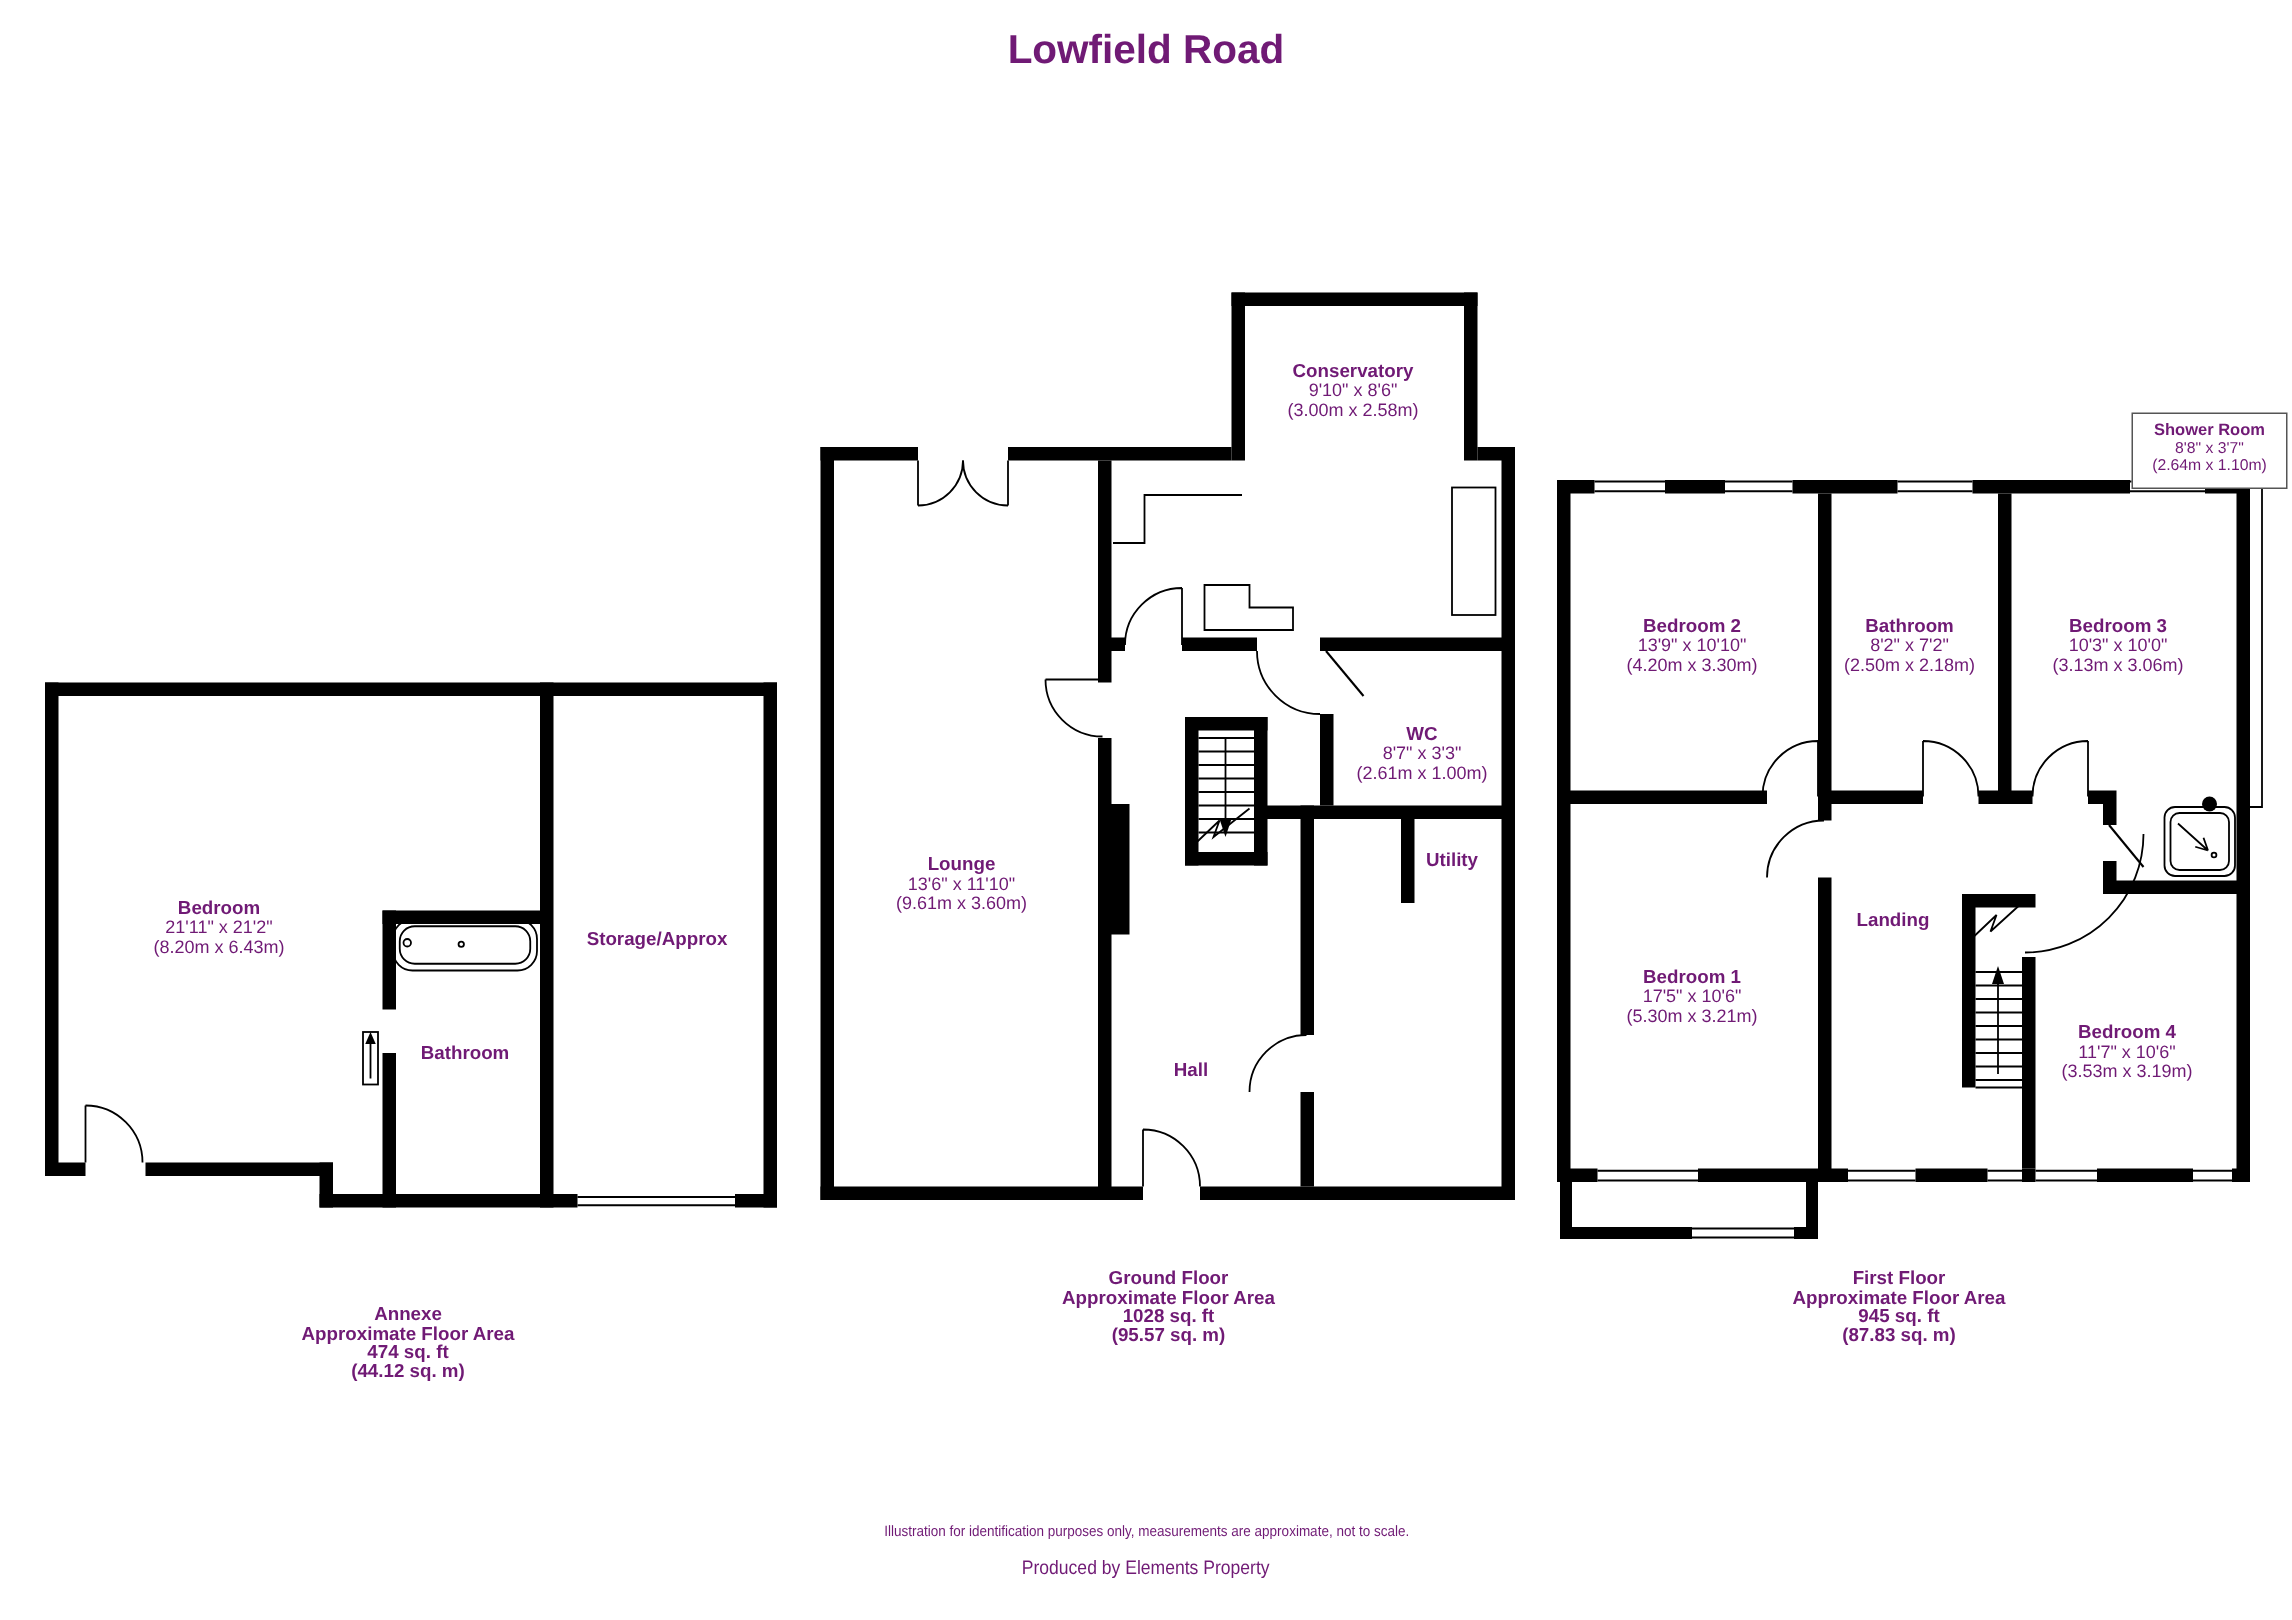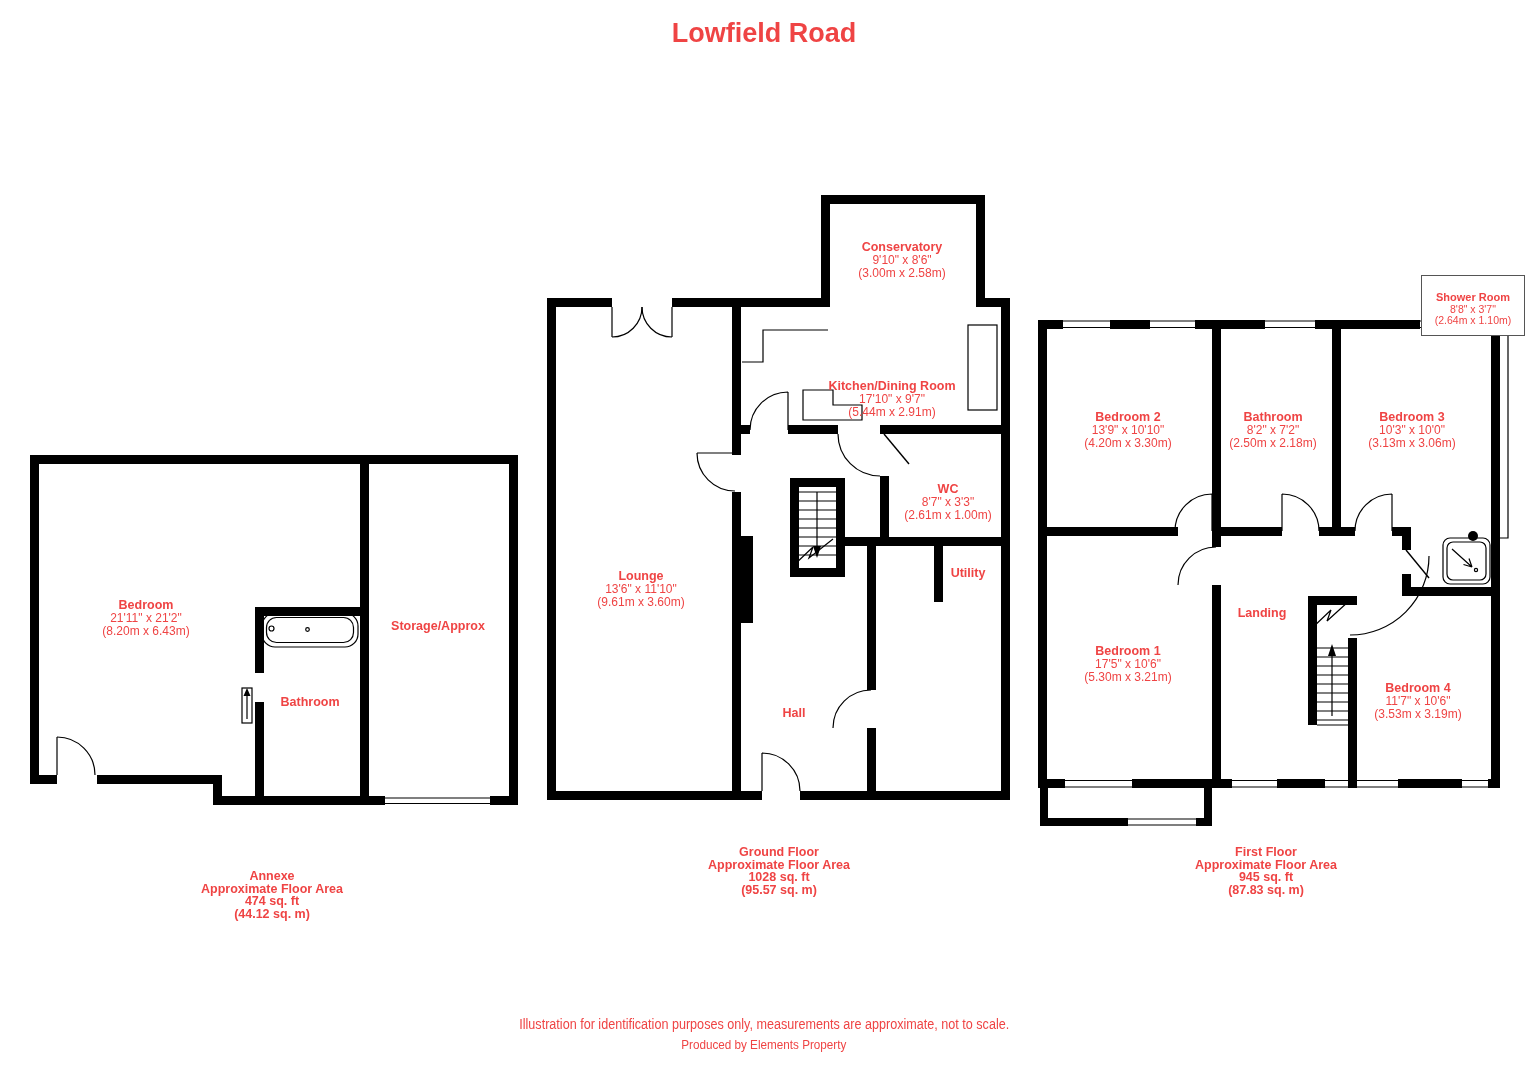--- a/index.html
+++ b/index.html
@@ -1,36 +1,36 @@
 <!DOCTYPE html>
 <html><head>
 <meta charset="utf-8">
 <style>
   html,body{margin:0;padding:0;background:#fff;}
   #canvas{position:relative;width:1528px;height:1080px;background:#fff;overflow:hidden;
-          font-family:"Liberation Sans","DejaVu Sans",sans-serif;color:#ef4444;}
+          font-family:"Liberation Sans","DejaVu Sans",sans-serif;color:#701a75;}
   svg{position:absolute;left:0;top:0;}
   .w{fill:#000;stroke:none;}
   .t{fill:none;stroke:#000;stroke-width:1.2;}
   .t2{fill:none;stroke:#000;stroke-width:1.4;}
   .lbl{position:absolute;text-align:center;line-height:13px;}
   .nm{font-weight:bold;font-size:12.5px;}
   .dm{font-size:12px;}
   .flt{position:absolute;text-align:center;font-weight:bold;font-size:12.5px;line-height:12.5px;}
   .flt div{margin:0;}
   #title{position:absolute;left:0;top:18px;width:100%;text-align:center;
          font-weight:bold;font-size:27px;}
   .shbox{position:absolute;left:1421px;top:275px;width:102px;height:43px;
-         border:1px solid #555;background:#fff;text-align:center;line-height:11.5px;padding-top:16px;}
+         border:1px solid #555;background:#fff;text-align:center;line-height:11.5px;padding-top:6px;}
   .shbox .nm{font-size:11px;}
   .shbox .dm{font-size:10.5px;}
   .bottomline{position:absolute;left:0;width:100%;text-align:center;}
   .cond{display:inline-block;transform:scaleX(0.9);transform-origin:center;}
   #gross{top:988px;font-weight:bold;font-size:22px;}
-  #disclaimer{top:1016px;font-size:14px;}
+  #disclaimer{top:1016px;font-size:10px;}
   #producer{top:1037px;font-size:13px;}
 </style>
 </head>
 <body>
 
 <div id="canvas">
 
   <div id="title">Lowfield Road</div>
 
   <svg width="1528" height="1080" viewBox="0 0 1528 1080">
@@ -206,25 +206,20 @@
   </div>
   <div class="lbl" style="left:368px;top:620px;width:140px">
     <div class="nm">Storage/Approx</div>
   </div>
 
   <div class="lbl" style="left:822px;top:241px;width:160px">
     <div class="nm">Conservatory</div>
     <div class="dm">9'10" x 8'6"</div>
     <div class="dm">(3.00m x 2.58m)</div>
   </div>
-  <div class="lbl" style="left:802px;top:380px;width:180px">
-    <div class="nm">Kitchen/Dining Room</div>
-    <div class="dm">17'10" x 9'7"</div>
-    <div class="dm">(5.44m x 2.91m)</div>
-  </div>
   <div class="lbl" style="left:878px;top:483px;width:140px">
     <div class="nm">WC</div>
     <div class="dm">8'7" x 3'3"</div>
     <div class="dm">(2.61m x 1.00m)</div>
   </div>
   <div class="lbl" style="left:918px;top:567px;width:100px">
     <div class="nm">Utility</div>
   </div>
   <div class="lbl" style="left:561px;top:570px;width:160px">
     <div class="nm">Lounge</div>

